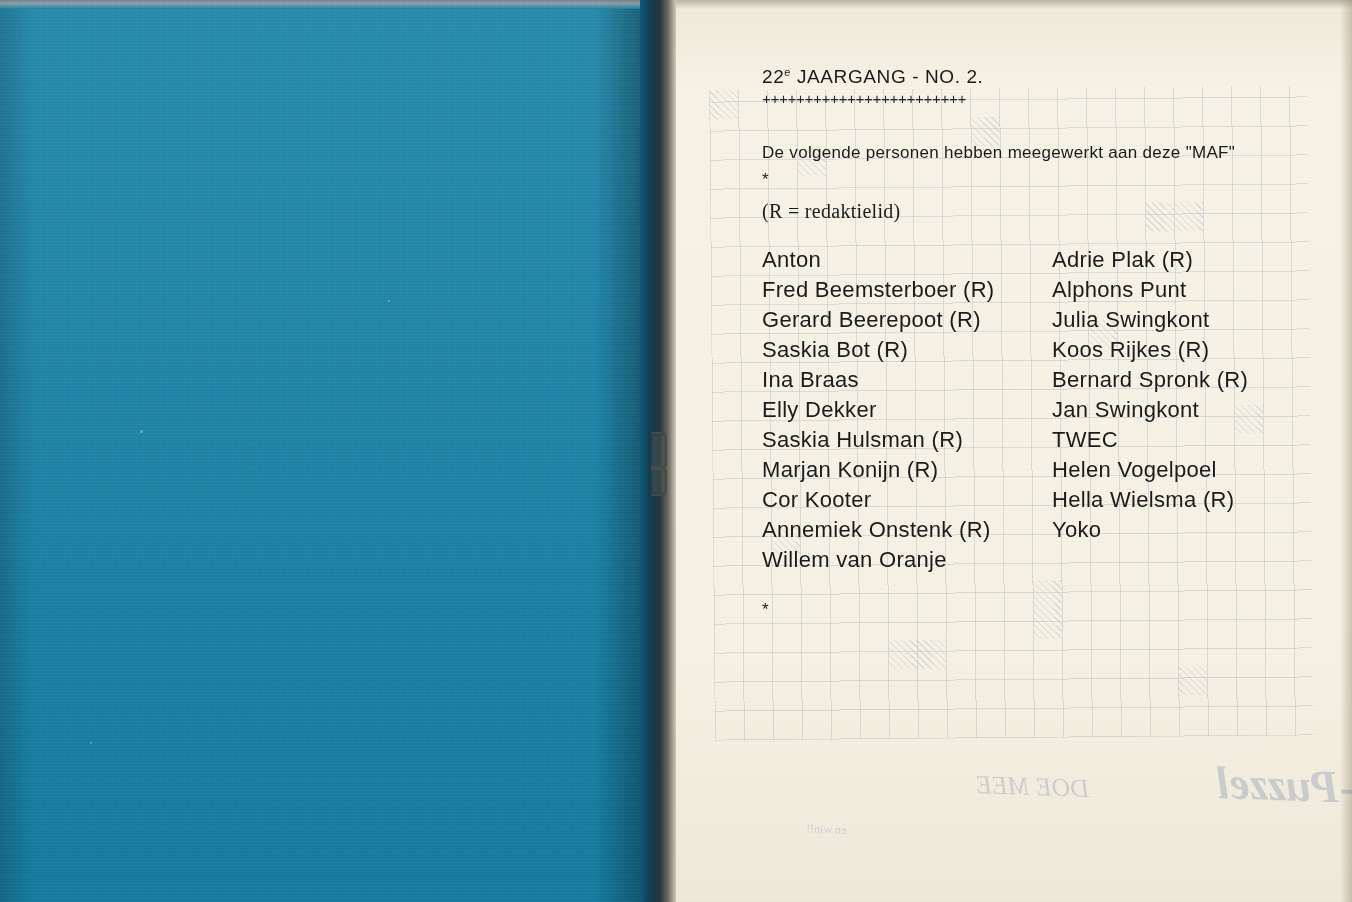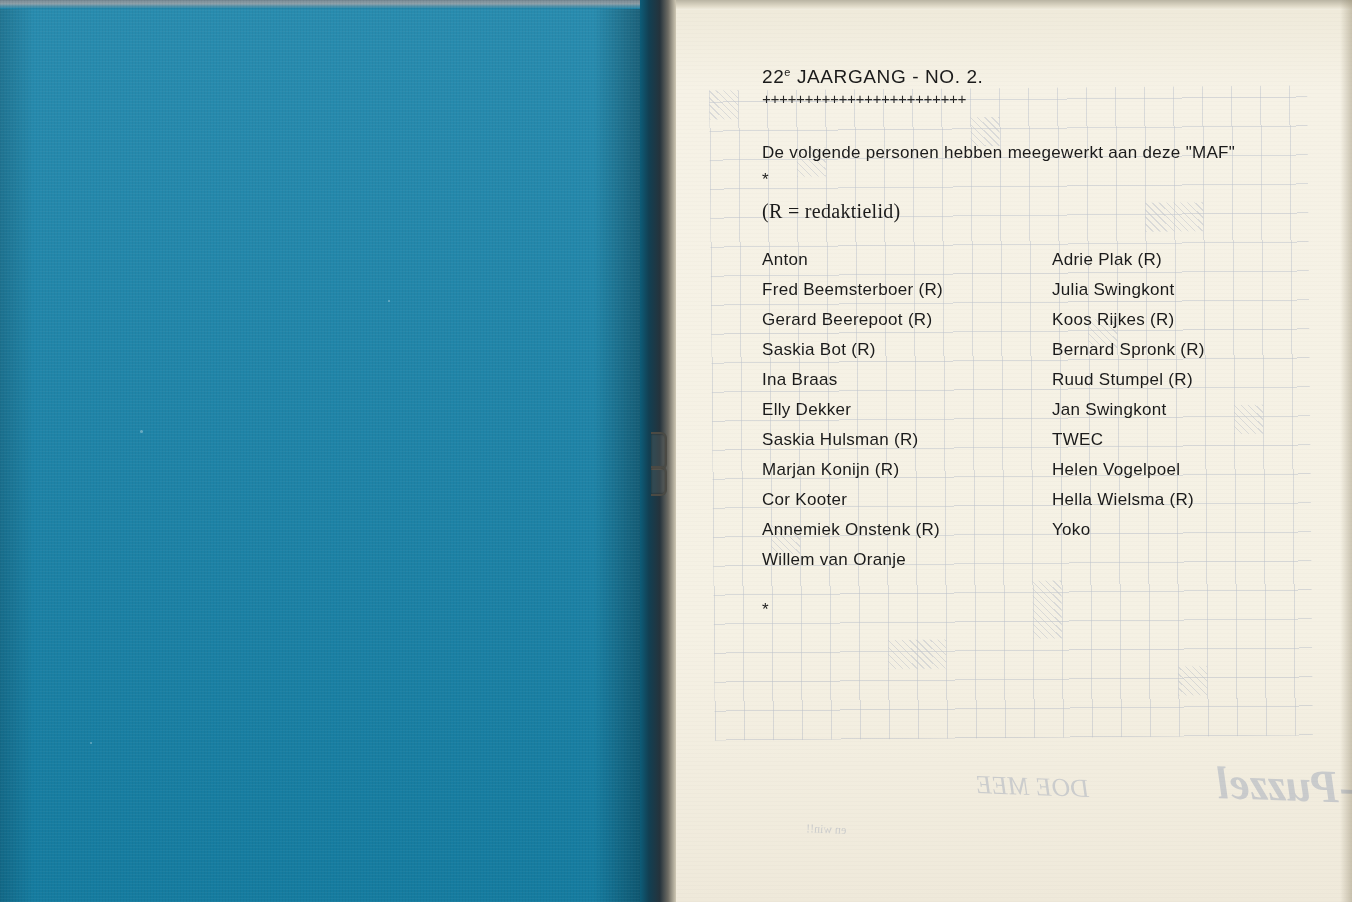--- a/index.html
+++ b/index.html
@@ -199,21 +199,21 @@
     font-family: Liberation Serif, serif;
   }
   .names {
     display: flex;
     gap: 0;
   }
   .names-col {
     width: 290px;
   }
   .name-item {
-    font-size: 17px;
+    font-size: 22px;
     letter-spacing: 0.3px;
     line-height: 30px;
     white-space: nowrap;
   }
   .star-bottom {
     margin-top: 26px;
     font-size: 17px;
     line-height: 1;
   }
 </style>
@@ -276,24 +276,24 @@
           <div class="name-item">Ina Braas</div>
           <div class="name-item">Elly Dekker</div>
           <div class="name-item">Saskia Hulsman (R)</div>
           <div class="name-item">Marjan Konijn (R)</div>
           <div class="name-item">Cor Kooter</div>
           <div class="name-item">Annemiek Onstenk (R)</div>
           <div class="name-item">Willem van Oranje</div>
         </div>
         <div class="names-col">
           <div class="name-item">Adrie Plak (R)</div>
+          <div class="name-item">Alphons Punt</div>
           <div class="name-item">Julia Swingkont</div>
           <div class="name-item">Koos Rijkes (R)</div>
           <div class="name-item">Bernard Spronk (R)</div>
-          <div class="name-item">Ruud Stumpel (R)</div>
           <div class="name-item">Jan Swingkont</div>
           <div class="name-item">TWEC</div>
           <div class="name-item">Helen Vogelpoel</div>
           <div class="name-item">Hella Wielsma (R)</div>
           <div class="name-item">Yoko</div>
         </div>
       </div>
 
       <div class="star-bottom">*</div>
     </div>

